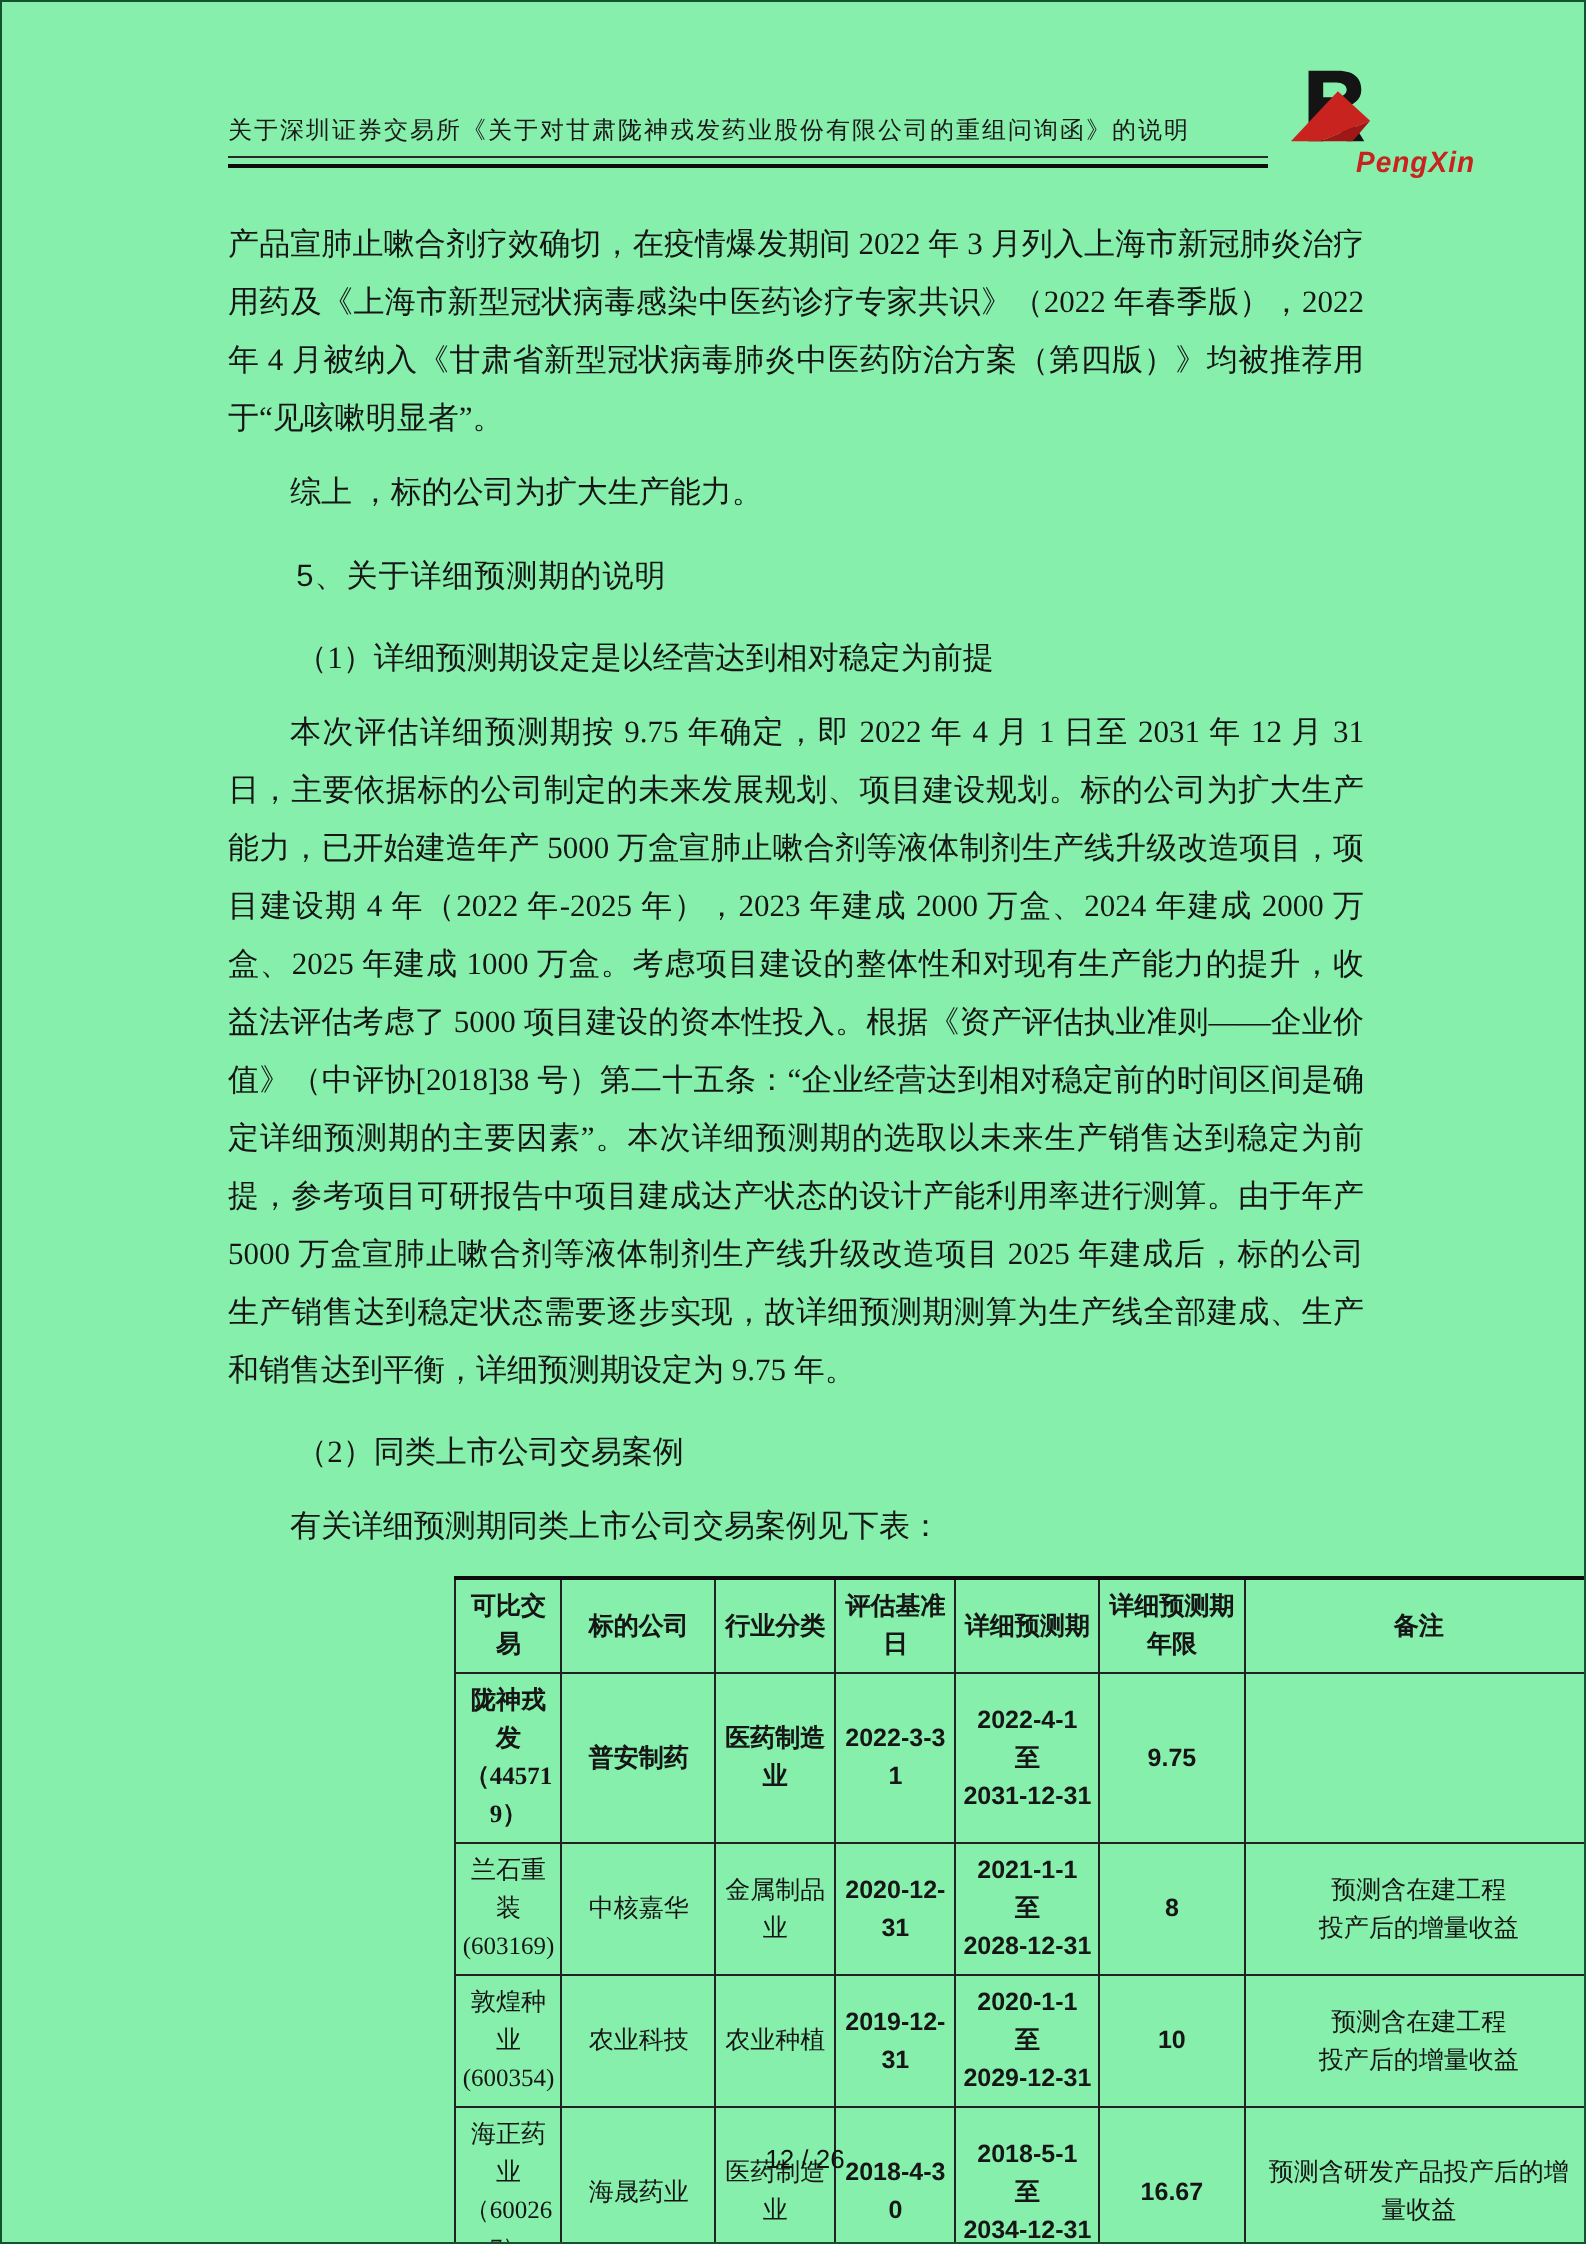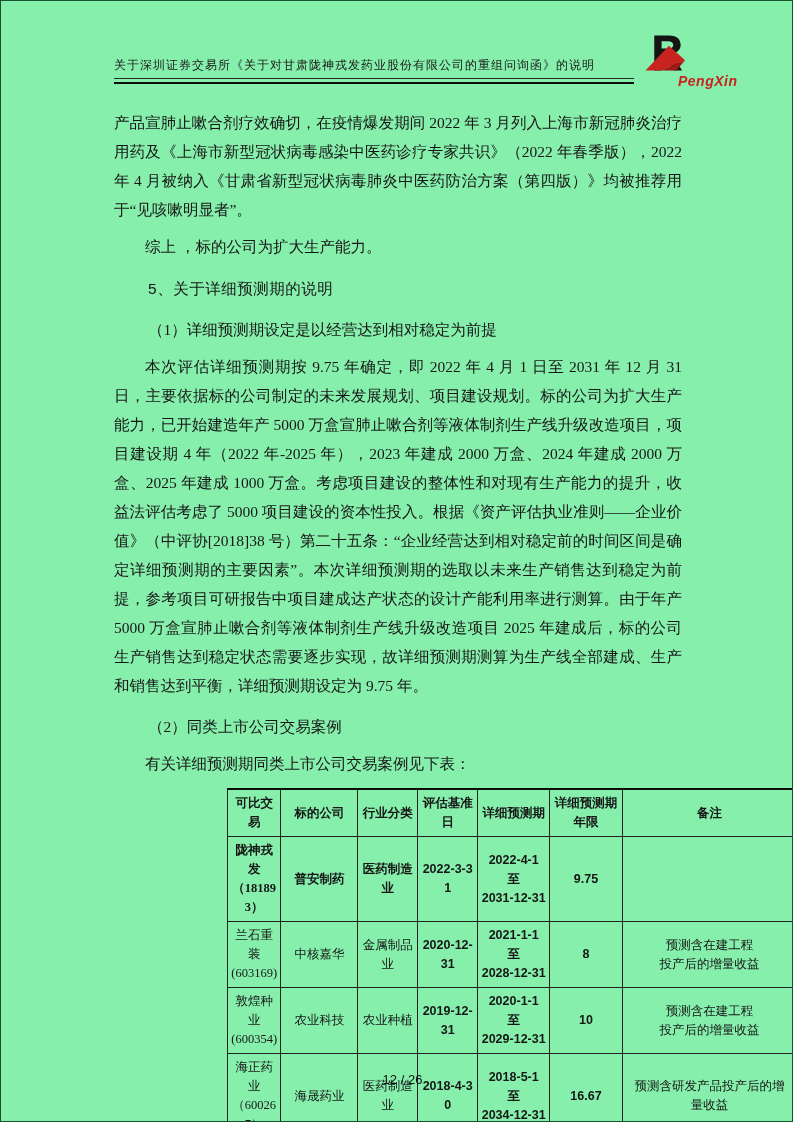--- a/index.html
+++ b/index.html
@@ -159,21 +159,21 @@
             <th>行业分类</th>
             <th>评估基准日</th>
             <th>详细预测期</th>
             <th>详细预测期年限</th>
             <th>备注</th>
           </tr>
       </thead>
       <tbody id="table-body">
           <tr class="bold-row">
             <td>陇神戎发
-（181893）</td>
+（445719）</td>
             <td>普安制药</td>
             <td>医药制造业</td>
             <td class="num">2022-3-31</td>
             <td class="num">2022-4-1 至
 2031-12-31</td>
             <td class="num">9.75</td>
             <td></td>
           </tr>
           <tr>
             <td>兰石重装

